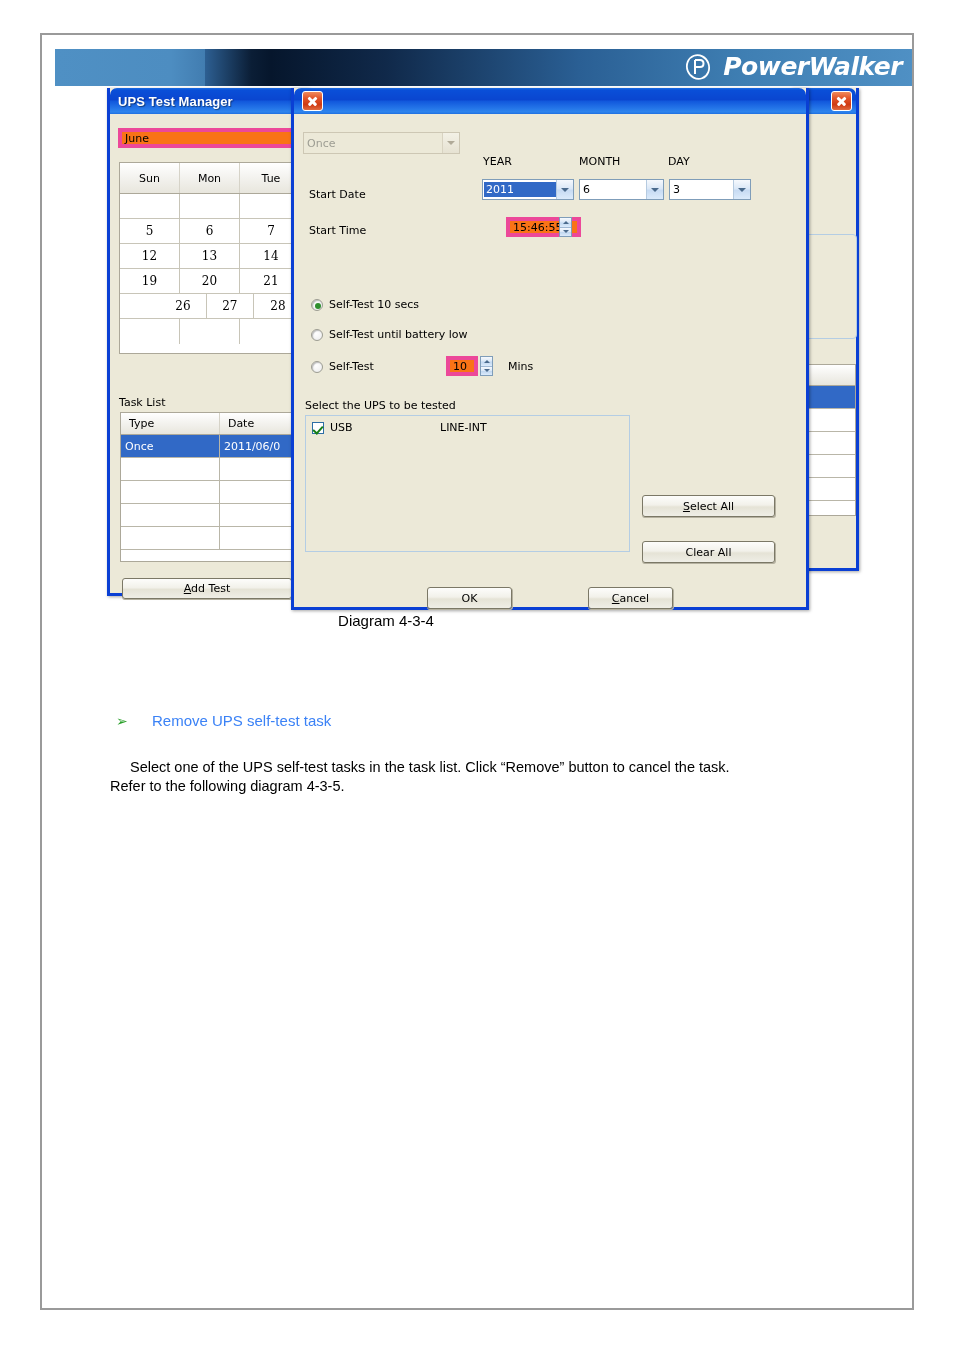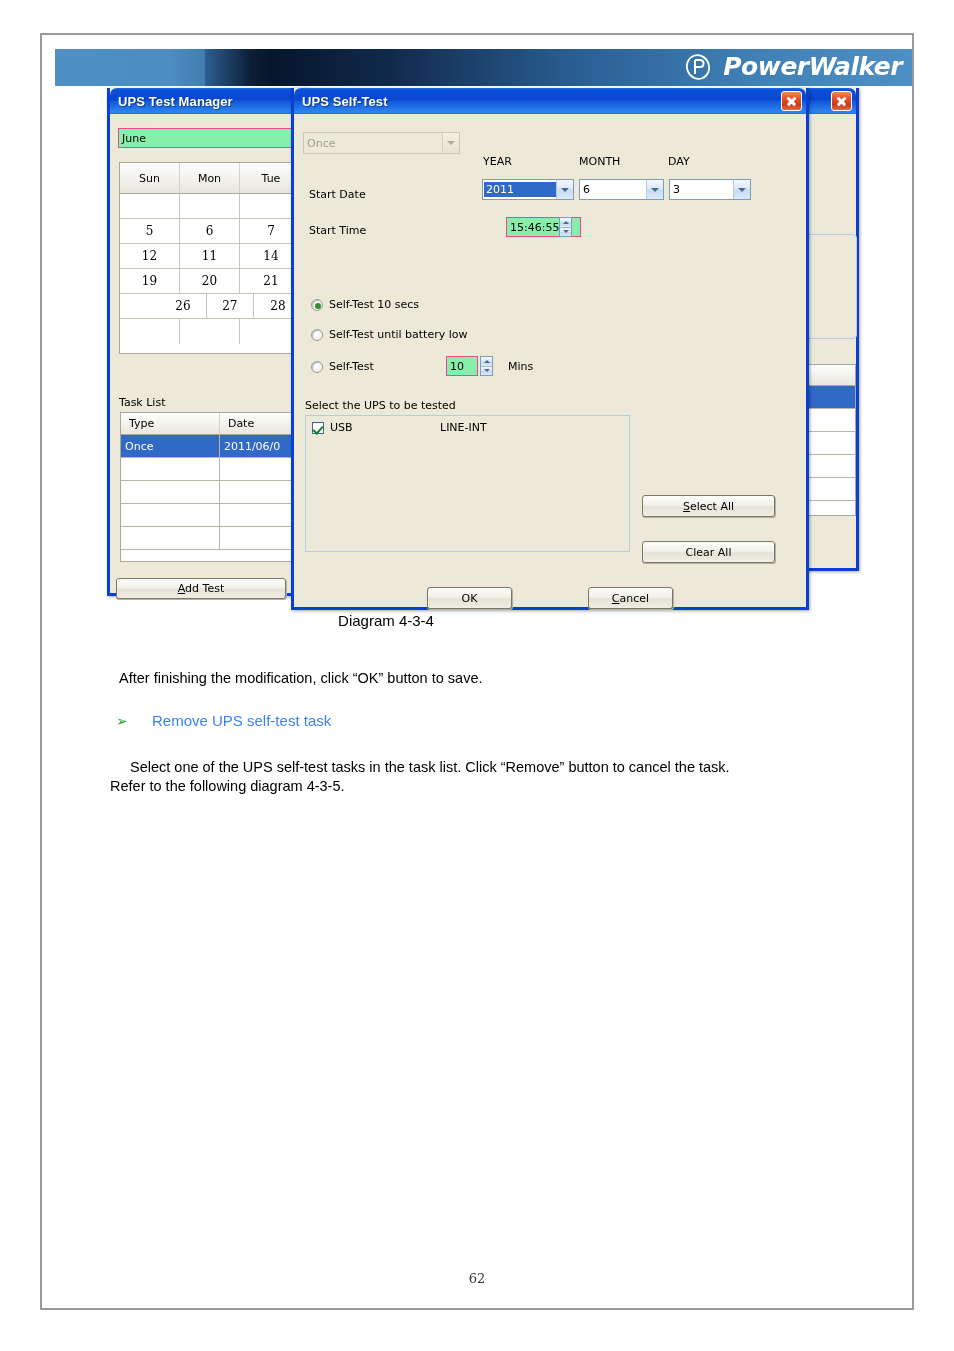--- a/index.html
+++ b/index.html
@@ -107,26 +107,26 @@
 
   
   .lbl {
     position: absolute;
     font-size: 11px; color: #000000;
     font-family: "DejaVu Sans", sans-serif;
     white-space: nowrap;
   }
   .tfield {
     position: absolute;
-    background: #86efac;
-    border: 1px solid #ec4899;
+    background: #f97316;
+    border: 4px solid #ec4899;
     font-size: 11px;
     font-family: "DejaVu Sans", sans-serif;
     color: #000;
-    display: flex; align-items: center;
+    display: flex; 
     padding-left: 3px;
   }
   .combo {
     position: absolute;
     background: #ffffff;
     border: 1px solid #7f9db9;
     display: flex; align-items: center;
     font-size: 11px;
     font-family: "DejaVu Sans", sans-serif;
   }
@@ -342,21 +342,21 @@
           <div style="width:60px;"></div>
           <div style="width:62px;border-right:none;"></div>
         </div>
         <div class="grid-row">
           <div style="width:60px;">5</div>
           <div style="width:60px;">6</div>
           <div style="width:62px;border-right:none;">7</div>
         </div>
         <div class="grid-row">
           <div style="width:60px;">12</div>
-          <div style="width:60px;">11</div>
+          <div style="width:60px;">13</div>
           <div style="width:62px;border-right:none;">14</div>
         </div>
         <div class="grid-row">
           <div style="width:60px;">19</div>
           <div style="width:60px;">20</div>
           <div style="width:62px;border-right:none;">21</div>
         </div>
         <div class="grid-row">
           <div style="width:60px;margin-left:40px;">26</div>
           <div style="width:60px;">27</div>
@@ -391,30 +391,29 @@
         <div class="tbl-row">
           <div style="width:100px;"></div>
           <div style="width:83px; border-right:none;"></div>
         </div>
         <div class="tbl-row">
           <div style="width:100px;"></div>
           <div style="width:83px; border-right:none;"></div>
         </div>
       </div>
 
-      <div class="btn" style="left:6px; top:464px; width:170px; height:21px;">
+      <div class="btn" style="left:12px; top:464px; width:170px; height:21px;">
         <span><u>A</u><span>dd Test</span></span>
       </div>
 
     </div>
   </div>
 
   <div class="xp-window" style="left:291px; top:88px; width:518px; height:522px;">
     <div class="xp-title">
-      <span class="xp-title-text">UPS Self-Test</span>
       <span class="xp-close"></span>
     </div>
     <div class="xp-body">
 
       <div class="combo disabled" style="left:9px; top:18px; width:157px; height:22px;">
         <span class="cval">Once</span>
         <span class="carrow">
             <i></i>
           </span>
       </div>
@@ -508,25 +507,23 @@
       </div>
       <div class="btn" style="left:294px; top:473px; width:85px; height:22px;">
         <span><u>C</u><span>ancel</span></span>
       </div>
 
     </div>
   </div>
 
   <div class="caption" style="left:0; top:612px;">Diagram 4-3-4</div>
 
-  <div class="doc-text" style="left:119px; top:669px;">After finishing the modification, click “OK” button to save.</div>
 
   <div style="position:absolute; left:116px; top:712px; display:flex; align-items:center;">
     <span class="bullet-green" style="font-size:14px; width:36px;">➢</span>
     <span style="font-family:'Liberation Sans', sans-serif; font-size:15px; color:#3b82f6;">Remove UPS self-test task</span>
   </div>
 
   <div class="doc-text" style="left:130px; top:758px;">Select one of the UPS self-test tasks in the task list. Click “Remove” button to cancel the task.</div>
   <div class="doc-text" style="left:110px; top:777px;">Refer to the following diagram 4-3-5.</div>
 
-  <div class="pagenum" style="left:0; top:1271px;">62</div>
 
 </div>
 
 </body></html>

